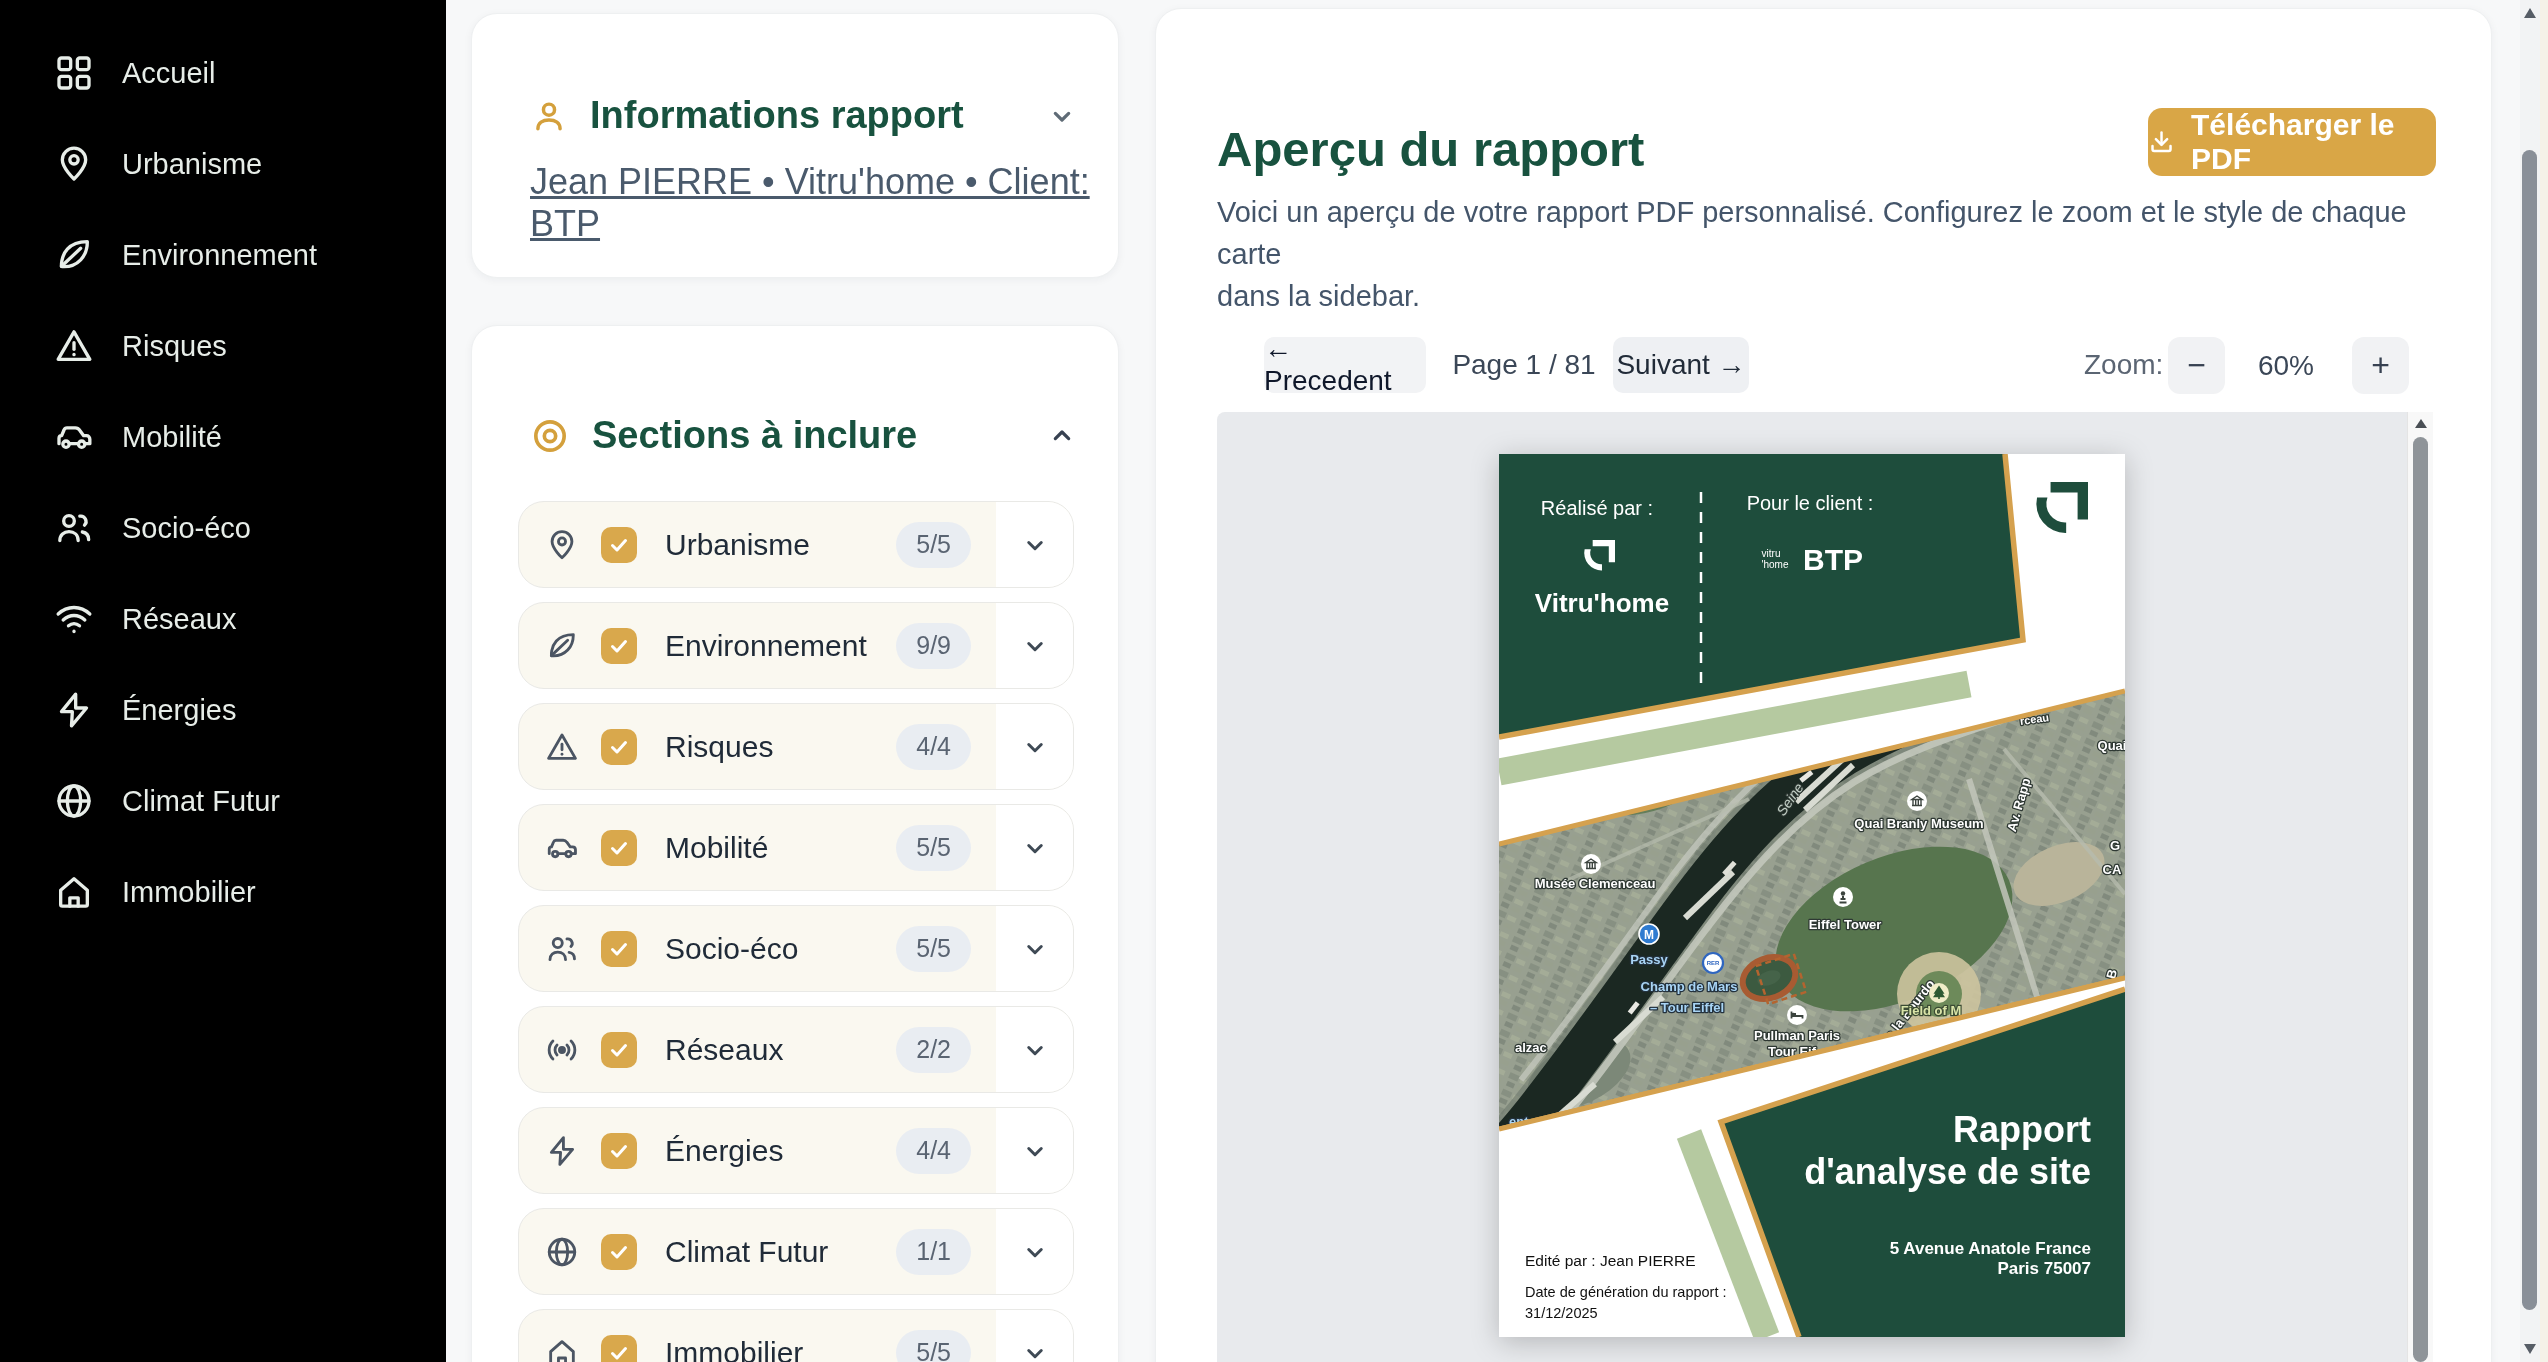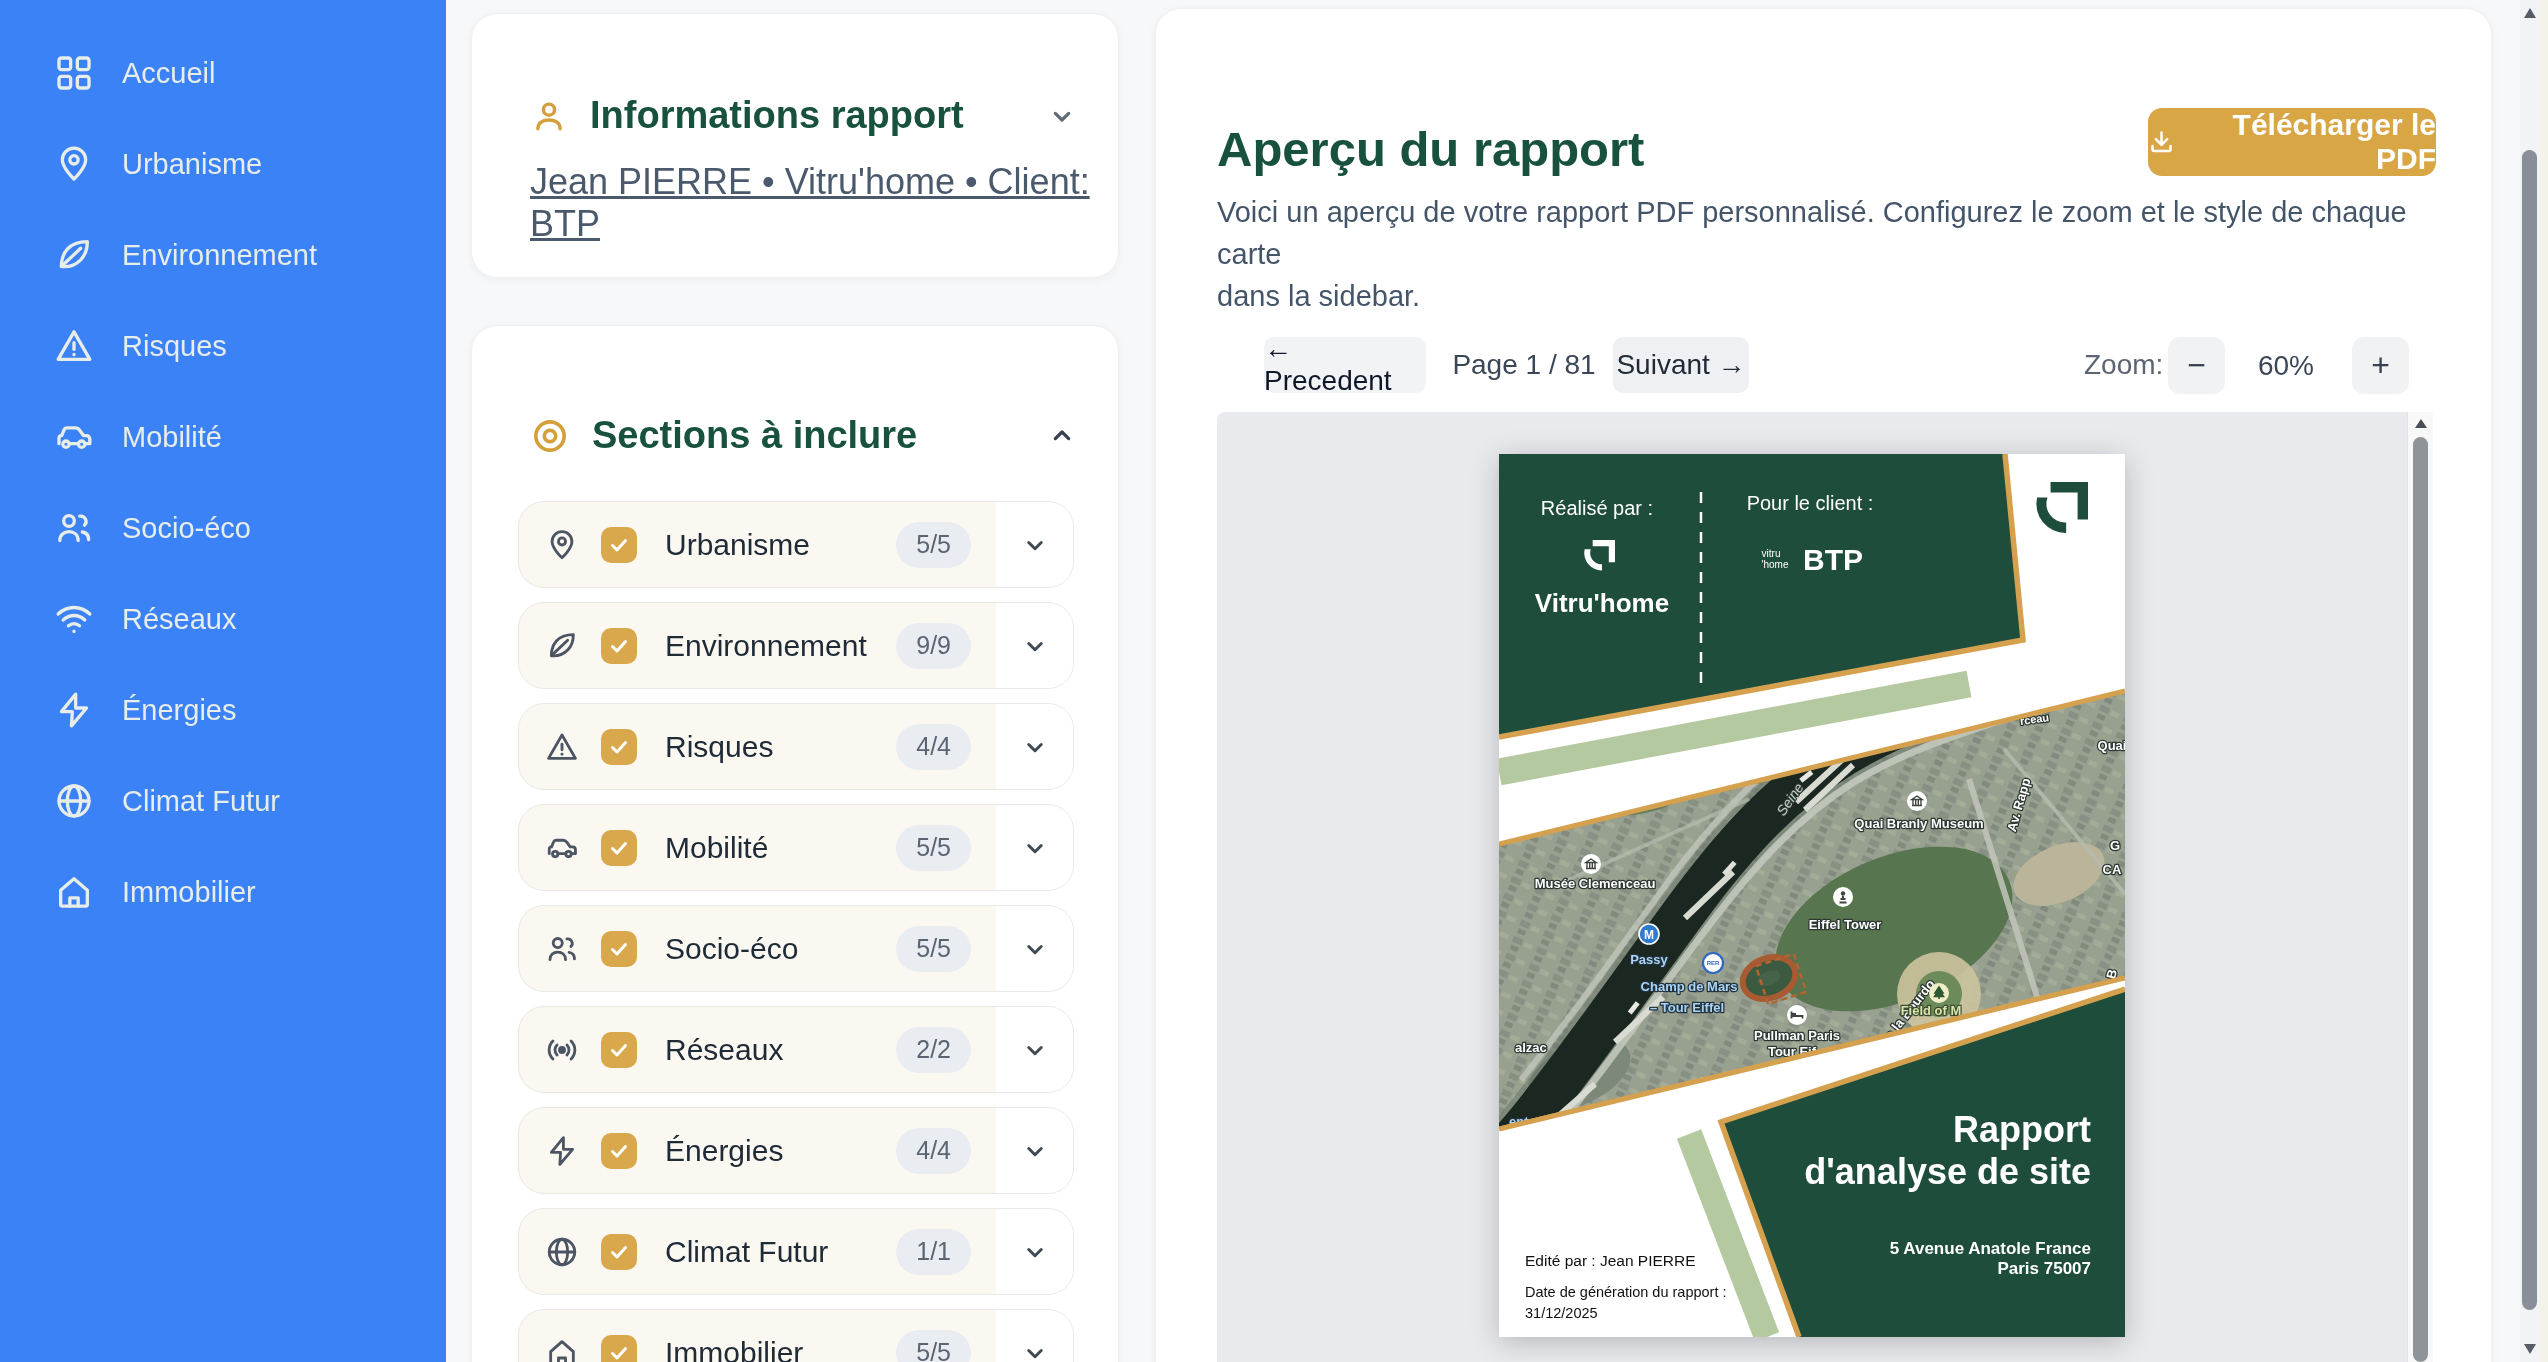--- a/index.html
+++ b/index.html
@@ -1,19 +1,19 @@
 <!DOCTYPE html>
 <html><head>
 <meta charset="utf-8">
 <style>
   html,body{margin:0;padding:0;background:#f7f8f9;font-family:"Liberation Sans",sans-serif;}
   #root{position:relative;width:2548px;height:1362px;overflow:hidden;background:#f7f8f9;}
   .ic{stroke:currentColor;fill:none;stroke-width:2;stroke-linecap:round;stroke-linejoin:round;}
   
-  .sidebar{position:absolute;left:0;top:0;width:446px;height:1362px;background:#3b82f6;}
+  .sidebar{position:absolute;left:0;top:0;width:446px;height:1362px;background:#000000;}
   .nav{position:absolute;left:0;top:36px;width:100%;}
   .nav-item{height:74px;margin-bottom:17px;display:flex;align-items:center;gap:28px;padding-left:54px;color:#e7ede8;font-size:29px;cursor:pointer;}
   .nav-item svg{width:40px;height:40px;flex:0 0 40px;}
   .nav-foot{position:absolute;left:0;width:100%;}
   
   .panel{position:absolute;left:446px;top:0;width:709px;height:1362px;background:#f7f8f9;padding-left:9px;}
   .card{position:absolute;left:25px;background:#fff;border:1px solid #eef0f1;border-radius:26px;box-shadow:0 2px 8px rgba(25,40,50,.05);}
   .card-head{display:flex;align-items:center;gap:22px;position:relative;padding:0 44px 0 58px;}
   .card-title{font-size:38px;font-weight:bold;color:#18523F;}
   .card-chev{position:absolute;right:40px;color:#5f6b76;}
@@ -27,21 +27,21 @@
   .sec-row .cat{color:#4b5563;margin-left:26px;width:34px;height:34px;flex:0 0 34px;}
   .checkbox{width:36px;height:36px;border-radius:10px;background:#D9A84C;margin-left:22px;display:flex;align-items:center;justify-content:center;}
   .sec-label{margin-left:28px;font-size:30px;color:#202b38;font-weight:500;}
   .badge{position:absolute;right:102px;height:46px;border-radius:23px;background:#e9edf2;color:#5a6472;font-size:25px;display:flex;align-items:center;padding:0 20px;}
   .chev-zone{position:absolute;right:0;top:0;width:77px;height:100%;background:#fff;display:flex;align-items:center;justify-content:center;color:#3f4a55;}
   
   .main-card{position:absolute;left:1155px;top:8px;width:1335px;height:1380px;background:#fff;border:1px solid #eef0f1;border-radius:26px;box-shadow:0 2px 8px rgba(25,40,50,.05);}
   .main-title{position:absolute;left:61px;top:112px;font-size:49px;font-weight:bold;color:#18523F;}
   .btn{position:absolute;top:99px;height:68px;border-radius:14px;display:flex;align-items:center;justify-content:center;gap:16px;font-size:30px;font-weight:600;cursor:pointer;box-sizing:border-box;}
   .btn-save{left:752px;width:223px;background:#fff;border:2px solid #1E5A46;color:#18523F;}
-  .btn-dl{left:992px;width:288px;background:#D9A646;color:#fff;text-align:right;}
+  .btn-dl{left:992px;width:288px;background:#D9A646;color:#fff;}
   .desc{position:absolute;left:61px;top:182px;width:1260px;font-size:29px;line-height:42px;color:#44556a;}
   .pill{position:absolute;top:328px;height:56px;border-radius:10px;display:flex;align-items:center;justify-content:center;font-size:28px;cursor:pointer;}
   .pill-prev{left:108px;width:162px;background:#f2f3f5;color:#0f172a;}
   .pill-next{left:457px;width:136px;background:#eef0f3;color:#212b38;}
   .page-ind{position:absolute;left:288px;top:328px;width:160px;height:56px;display:flex;align-items:center;justify-content:center;font-size:28px;color:#3b4757;}
   .zoom-lab{position:absolute;left:928px;top:328px;height:56px;display:flex;align-items:center;font-size:28px;color:#5b6573;}
   .zbtn{position:absolute;top:328px;width:57px;height:57px;border-radius:12px;background:#f1f2f4;color:#374151;font-size:32px;display:flex;align-items:center;justify-content:center;cursor:pointer;}
   .zb-minus{left:1012px;}  .zb-plus{left:1196px;}
   .zoom-val{position:absolute;left:1085px;top:328px;width:90px;height:57px;display:flex;align-items:center;justify-content:center;font-size:28px;color:#3b4757;}
   .preview{position:absolute;left:61px;top:403px;width:1216px;height:959px;background:#e8eaed;border-radius:8px 8px 0 0;}

